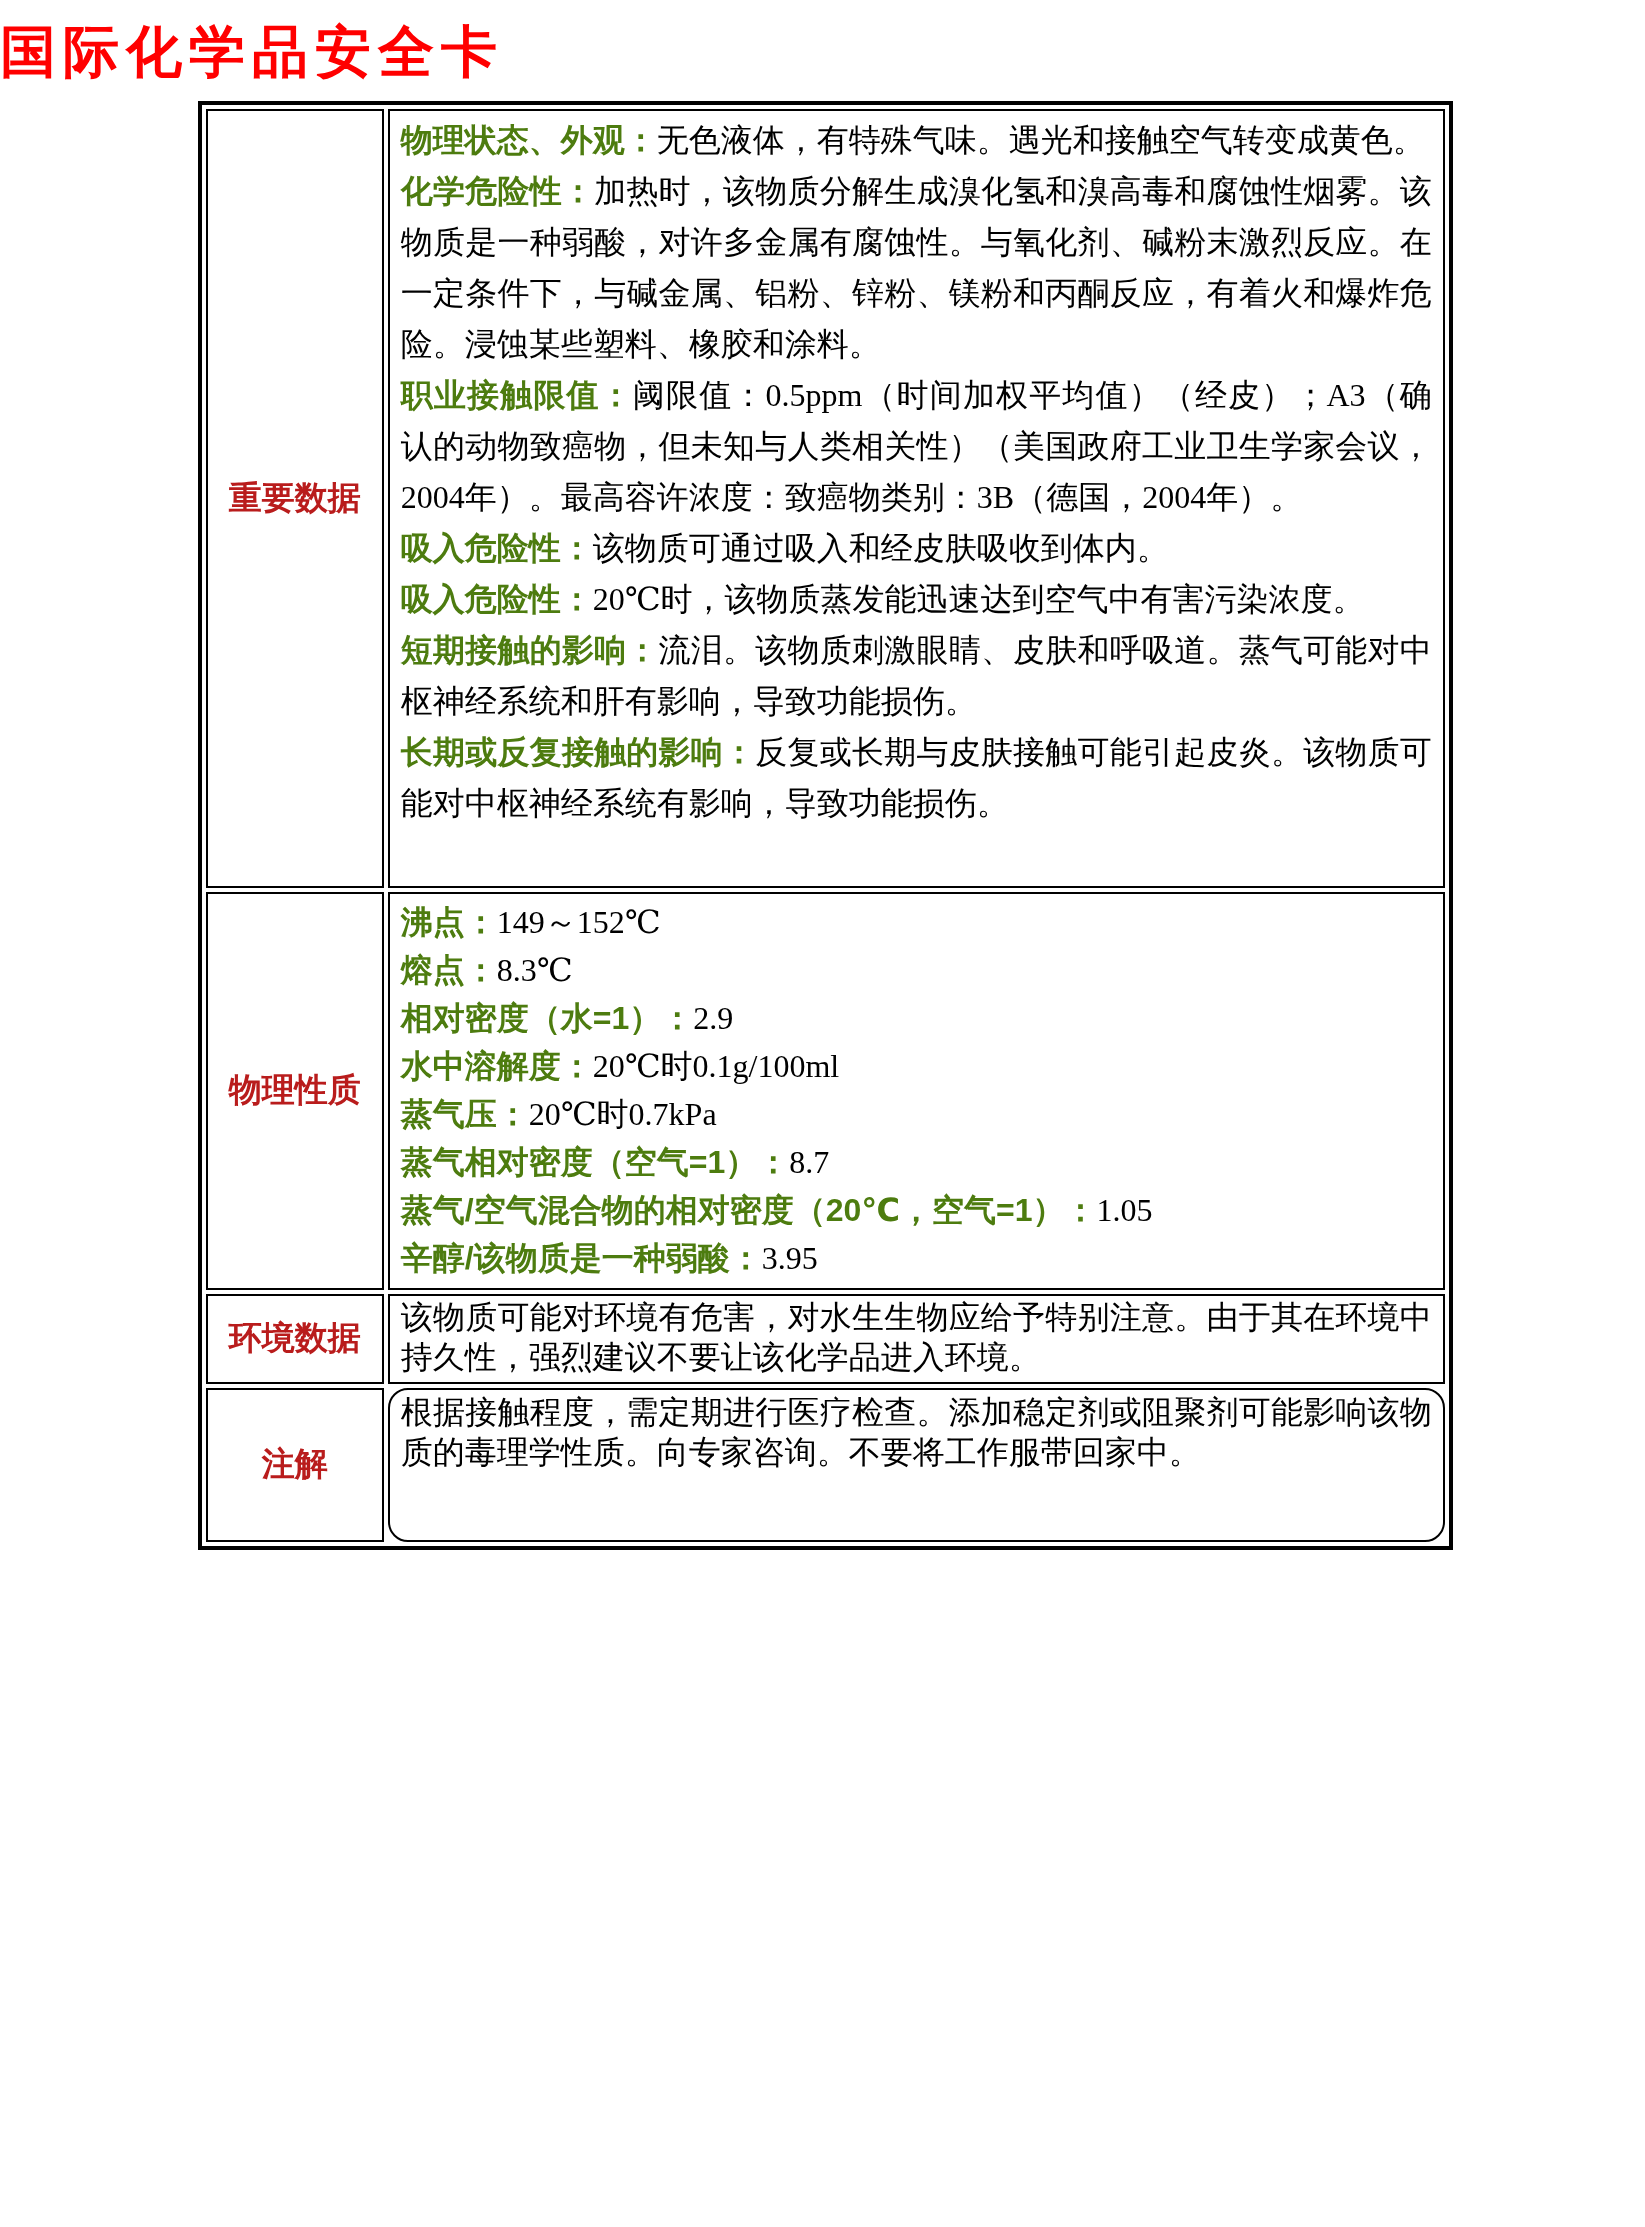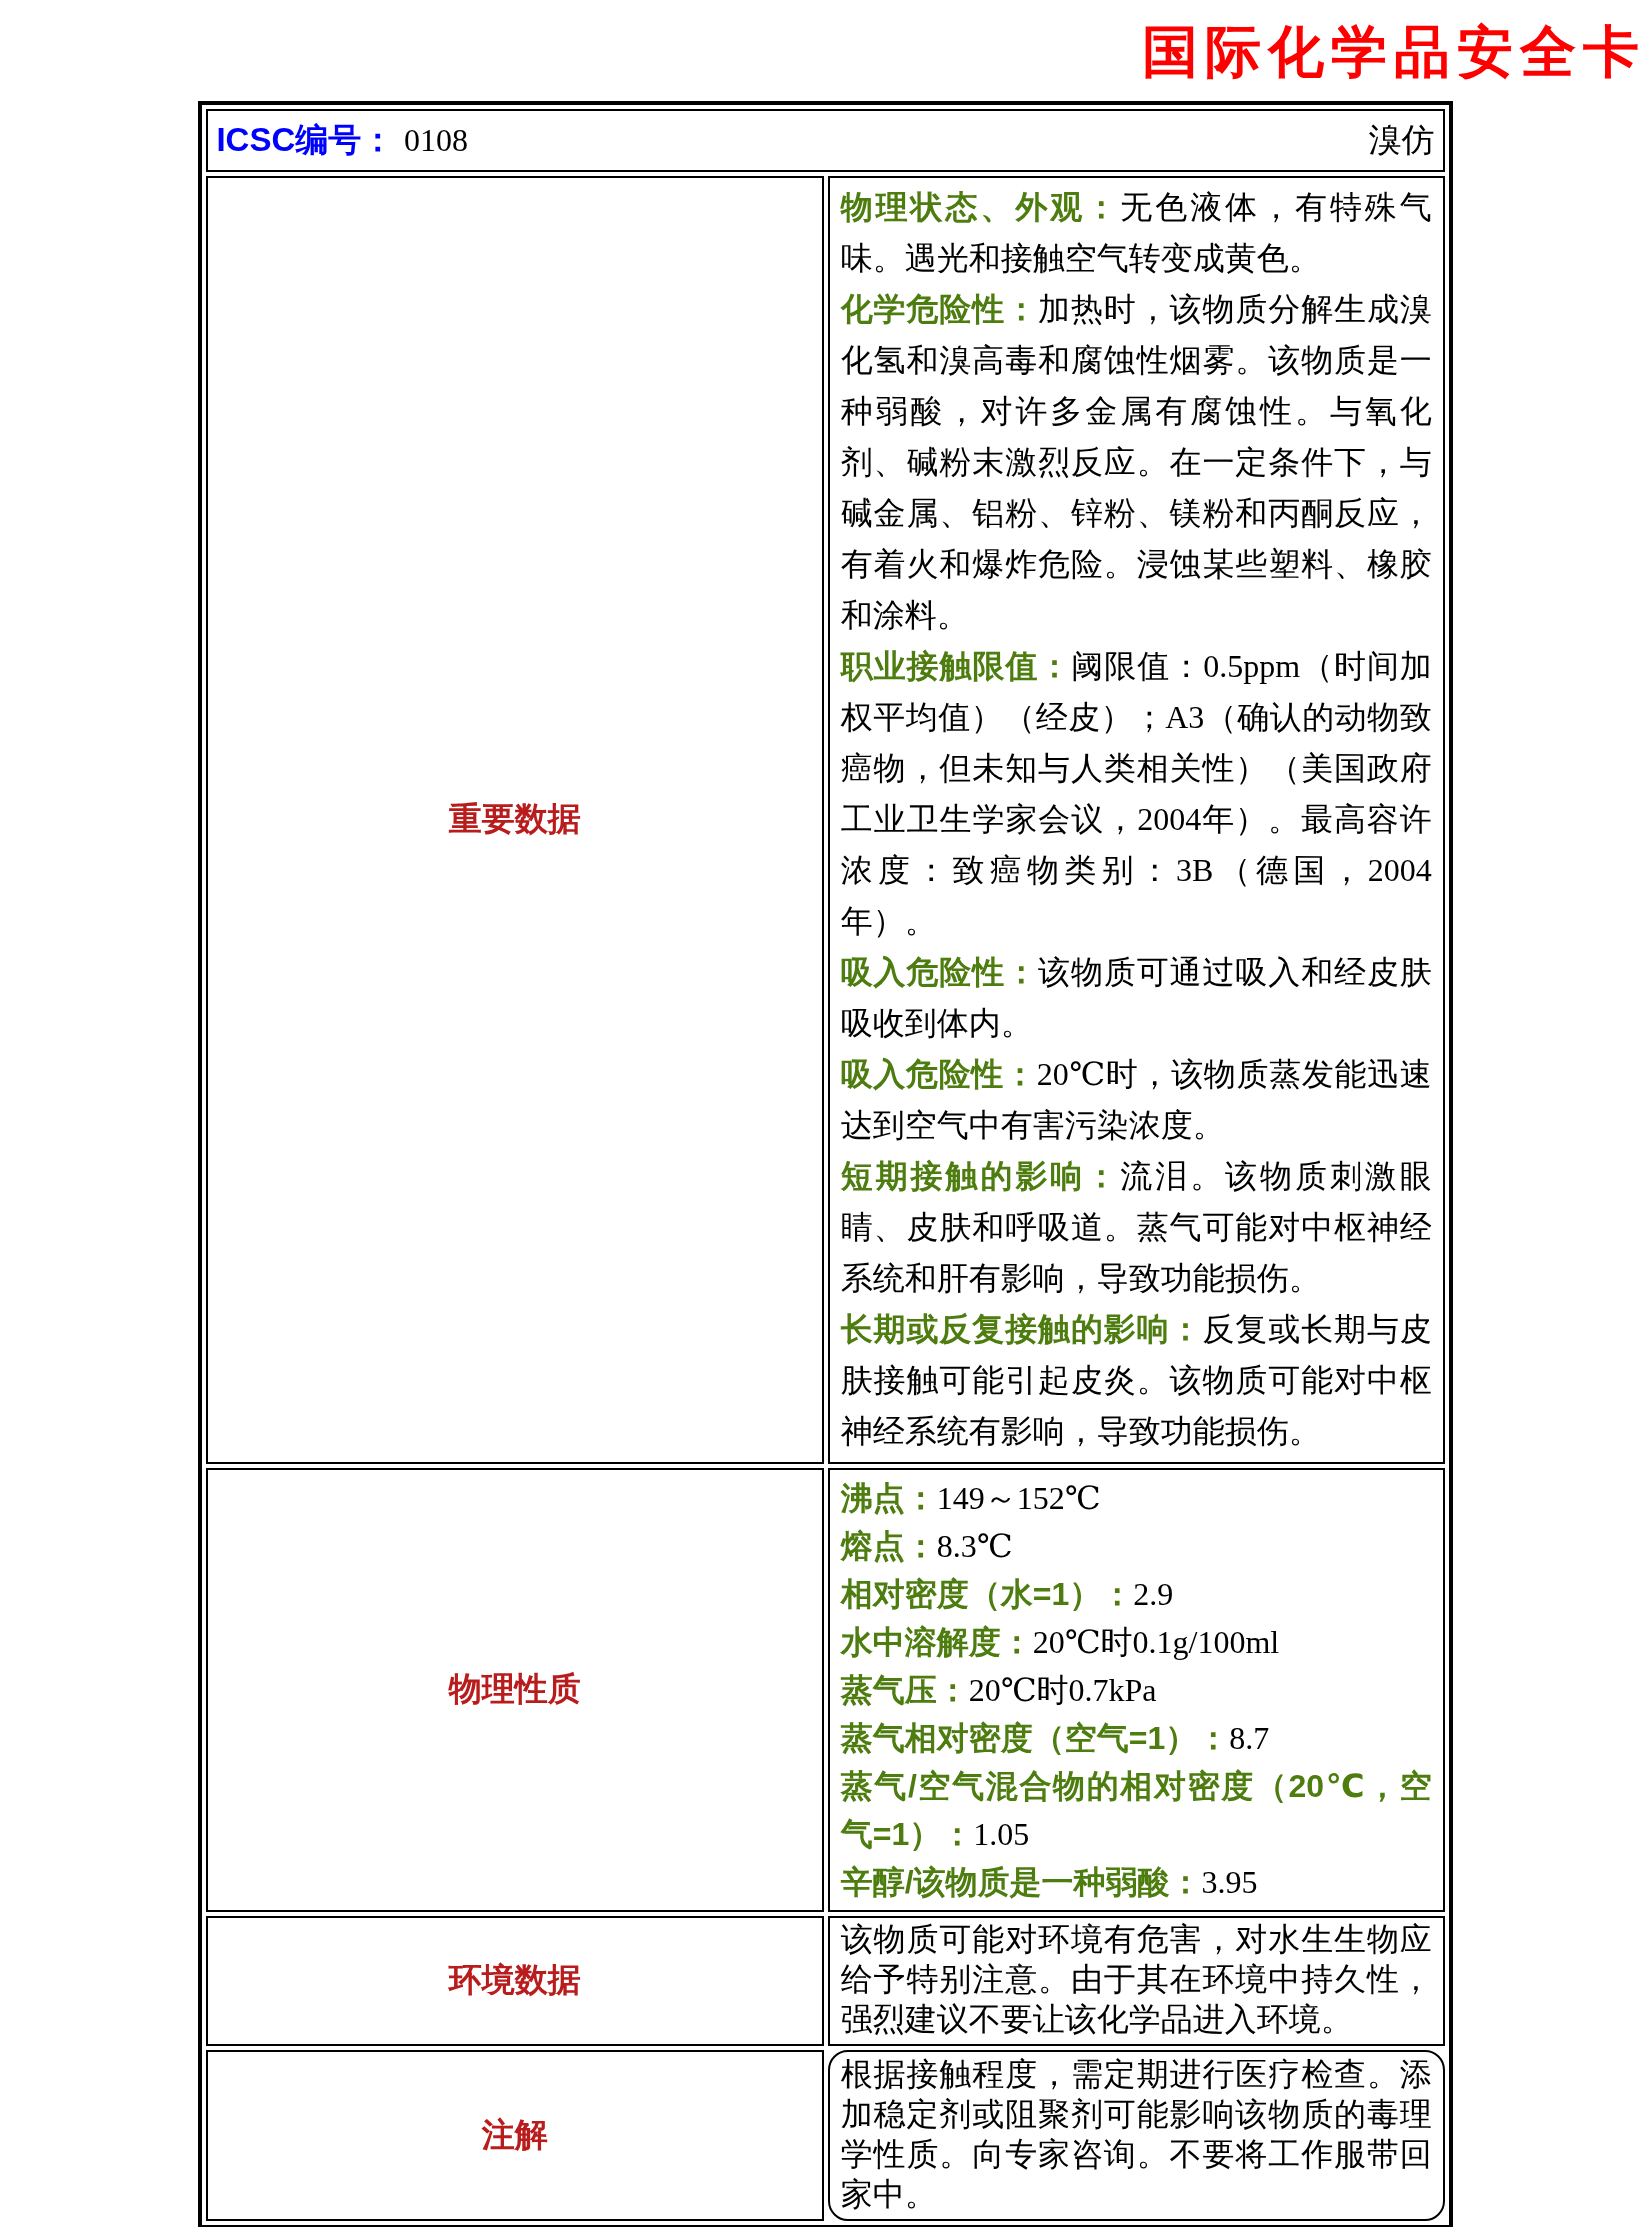--- a/index.html
+++ b/index.html
@@ -3,21 +3,21 @@
 <meta charset="utf-8">
 <style>
   html,body{margin:0;padding:0;background:#fff;}
   body{
     width:1646px;height:2227px;position:relative;
     font-family:"Liberation Serif","DejaVu Serif",serif;
     color:#000;
   }
   .page-title{
     margin:15.4px 0 9.8px 0;
-    text-align:right;
+    text-align:left;
     color:#ff0000;
     font-size:56px;
     font-weight:bold;
     letter-spacing:7px;
     font-family:"DejaVu Serif","Liberation Serif",serif;
   }
   table.card{
     border-collapse:separate;
     border-spacing:4.2px;
     border:4.2px solid #000;
@@ -64,31 +64,20 @@
 </head>
 <body>
 
 <div>
 
   <div class="page-title">国际化学品安全卡</div>
 
   <table class="card">
 
     <tbody>
-        <tr>
-      <td colspan="2" class="header-cell">
-        <div class="header-inner">
-          <div class="icsc-left">
-            <span class="icsc-label">ICSC编号：</span>
-            <span class="icsc-number">0108</span>
-          </div>
-          <span class="chem-name">溴仿</span>
-        </div>
-      </td>
-    </tr>
 
     <tr>
       <td class="side">重要数据</td>
       <td class="content c-important">
         <div class="para"><span class="blue-label">物理状态、外观：</span><span>无色液体，有特殊气味。遇光和接触空气转变成黄色。</span></div>
         <div class="para"><span class="blue-label">化学危险性：</span><span>加热时，该物质分解生成溴化氢和溴高毒和腐蚀性烟雾。该物质是一种弱酸，对许多金属有腐蚀性。与氧化剂、碱粉末激烈反应。在一定条件下，与碱金属、铝粉、锌粉、镁粉和丙酮反应，有着火和爆炸危险。浸蚀某些塑料、橡胶和涂料。</span></div>
         <div class="para"><span class="blue-label">职业接触限值：</span><span>阈限值：0.5ppm（时间加权平均值）（经皮）；A3（确认的动物致癌物，但未知与人类相关性）（美国政府工业卫生学家会议，2004年）。最高容许浓度：致癌物类别：3B（德国，2004年）。</span></div>
         <div class="para"><span class="blue-label">吸入危险性：</span><span>该物质可通过吸入和经皮肤吸收到体内。</span></div>
         <div class="para"><span class="blue-label">吸入危险性：</span><span>20℃时，该物质蒸发能迅速达到空气中有害污染浓度。</span></div>
         <div class="para"><span class="blue-label">短期接触的影响：</span><span>流泪。该物质刺激眼睛、皮肤和呼吸道。蒸气可能对中枢神经系统和肝有影响，导致功能损伤。</span></div>

